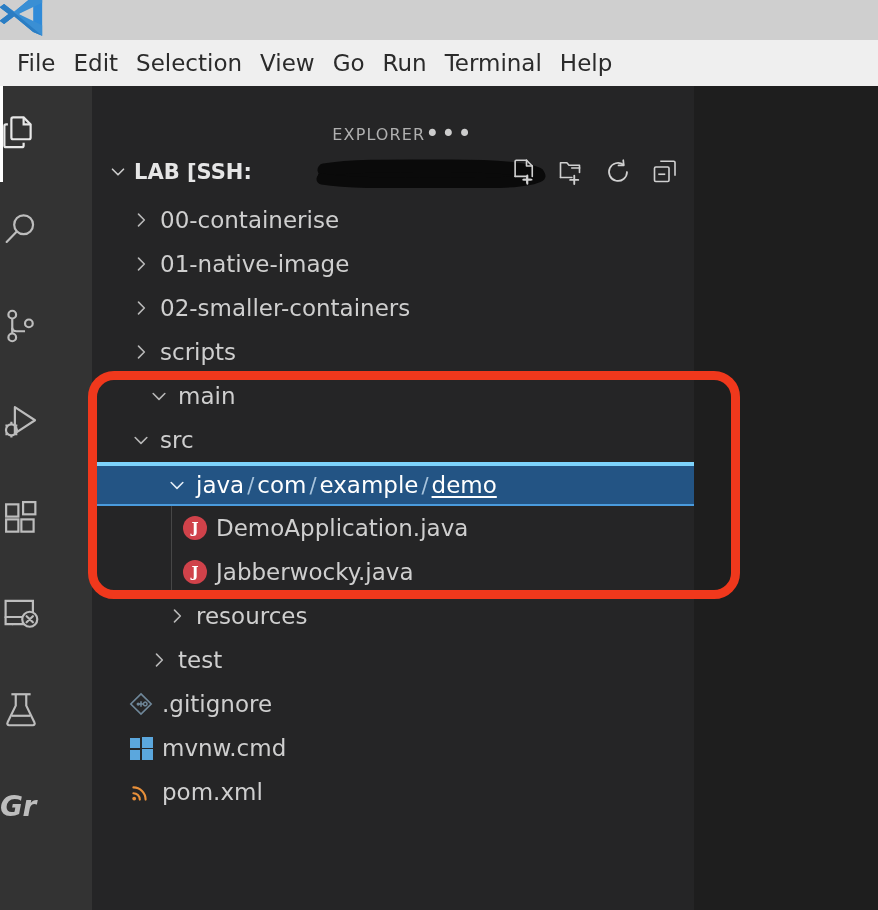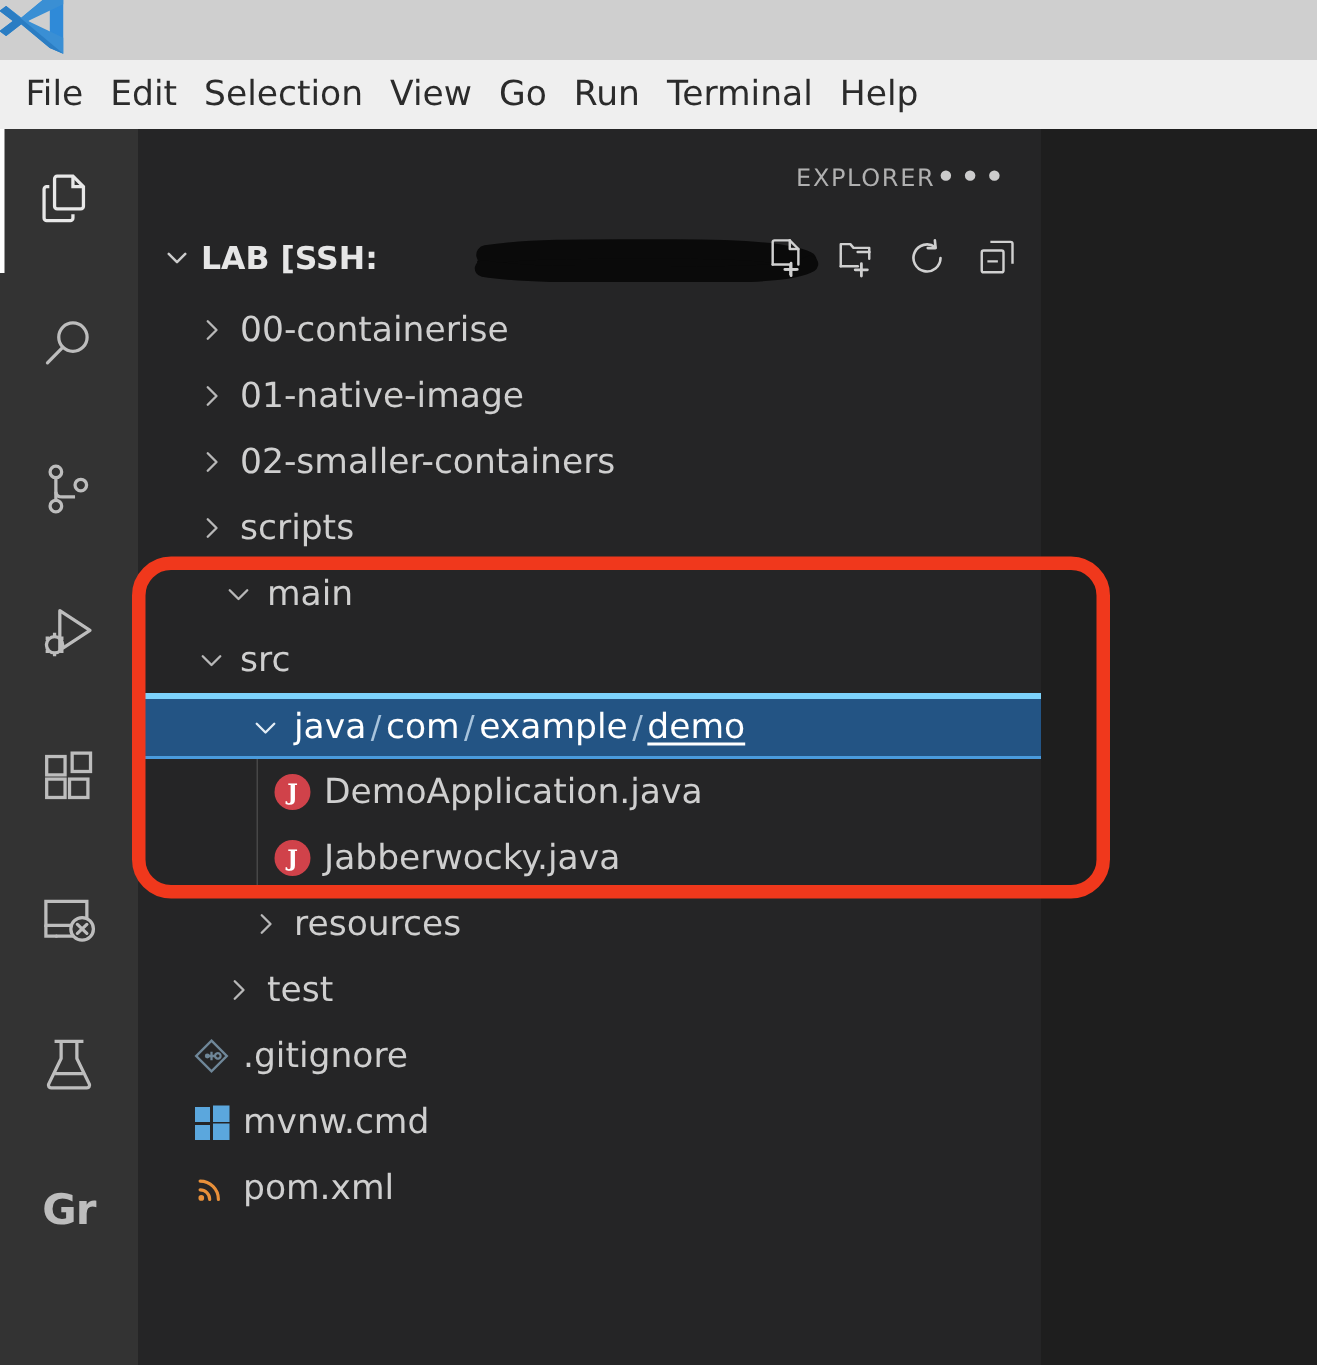--- a/index.html
+++ b/index.html
@@ -60,21 +60,22 @@
     position: absolute;
     left: 0; top: 86px;
     width: 92px; height: 824px;
     background: #333333;
   }
   .act-item {
     position: relative;
     width: 92px; height: 96px;
     display: flex;
     align-items: center;
-    justify-content: center;
+    justify-content: flex-start;
+    font-style: italic;
   }
   .act-item.active::before {
     content: "";
     position: absolute;
     left: 0; top: 0;
     width: 3px; height: 96px;
     background: #ffffff;
   }
   .act-item svg { display: block; }
   .act-text {
@@ -87,25 +88,25 @@
   
   .sidebar {
     position: absolute;
     left: 92px; top: 86px;
     width: 602px; height: 824px;
     background: #252526;
     overflow: hidden;
   }
   .sb-title {
     position: absolute;
-    left: 0; top: 0;
+    left: 0; top: 16px;
     width: 602px; height: 64px;
     display: flex;
     align-items: center;
-    justify-content: flex-end;
+    justify-content: center;
     padding: 0 22px 0 42px;
     box-sizing: border-box;
   }
   .sb-title-label {
     color: #b0b0b0;
     font-size: 16px;
     letter-spacing: 1.1px;
   }
   .sb-ellipsis {
     color: #cccccc;

